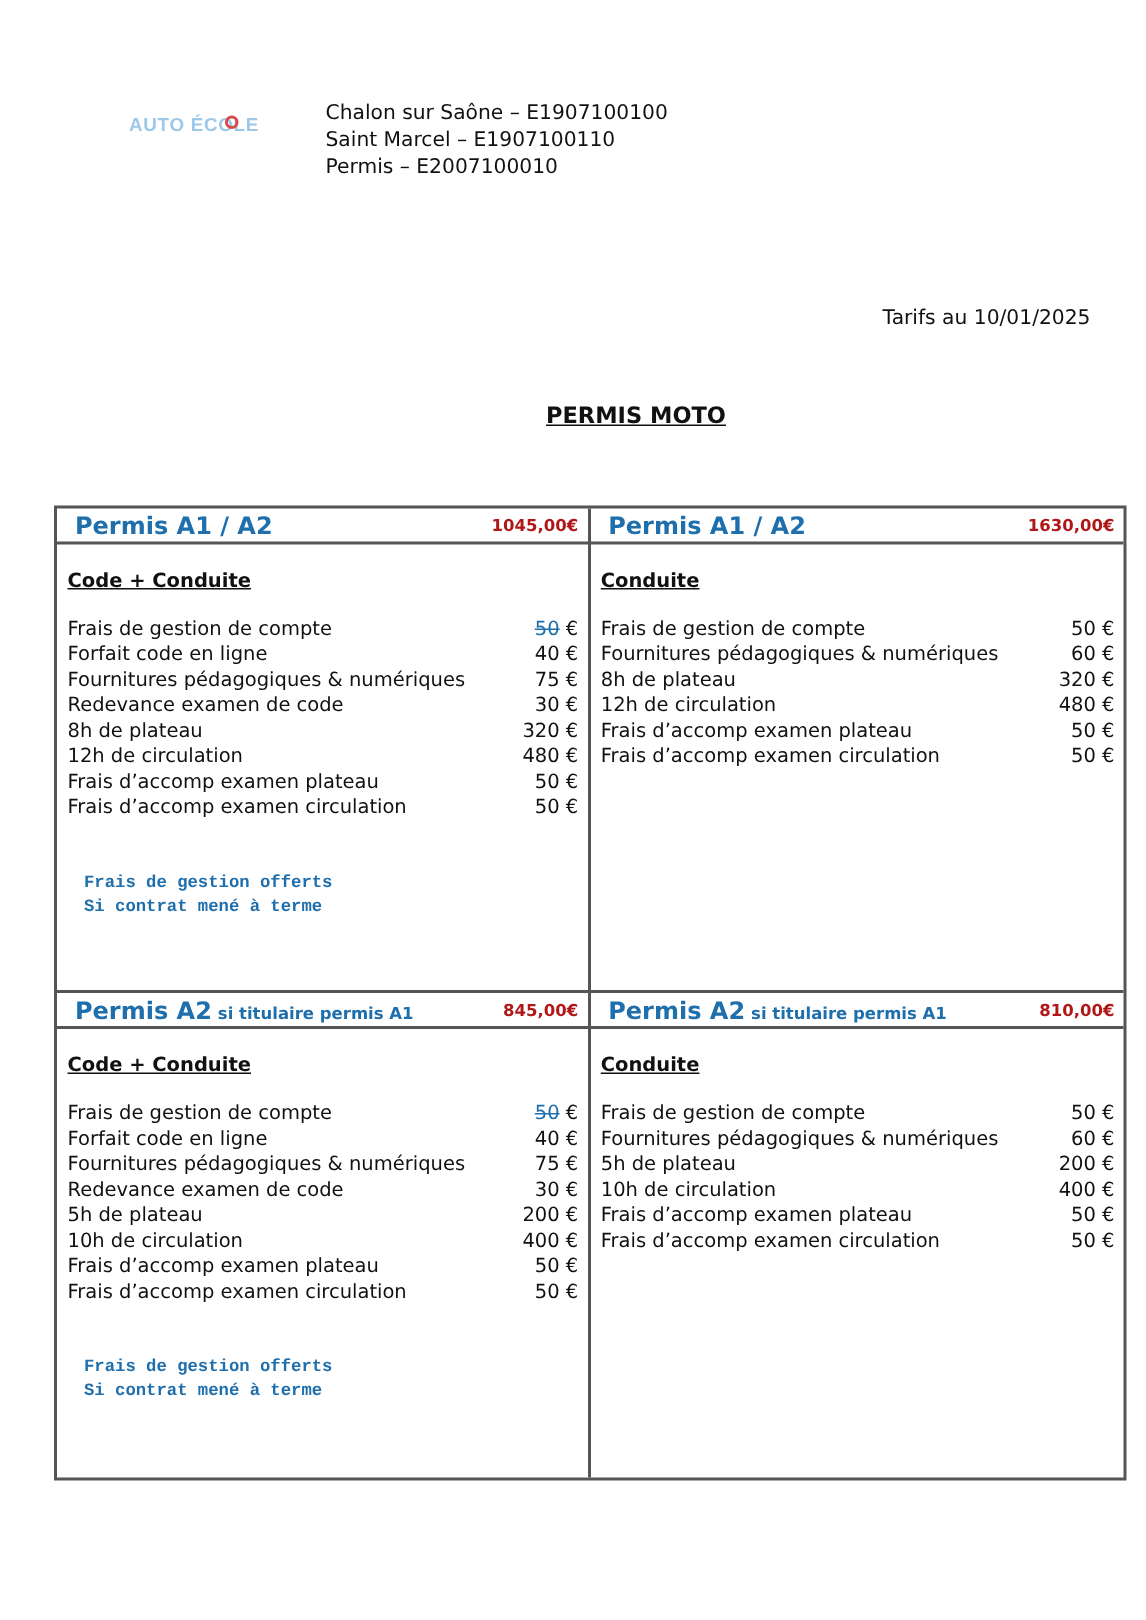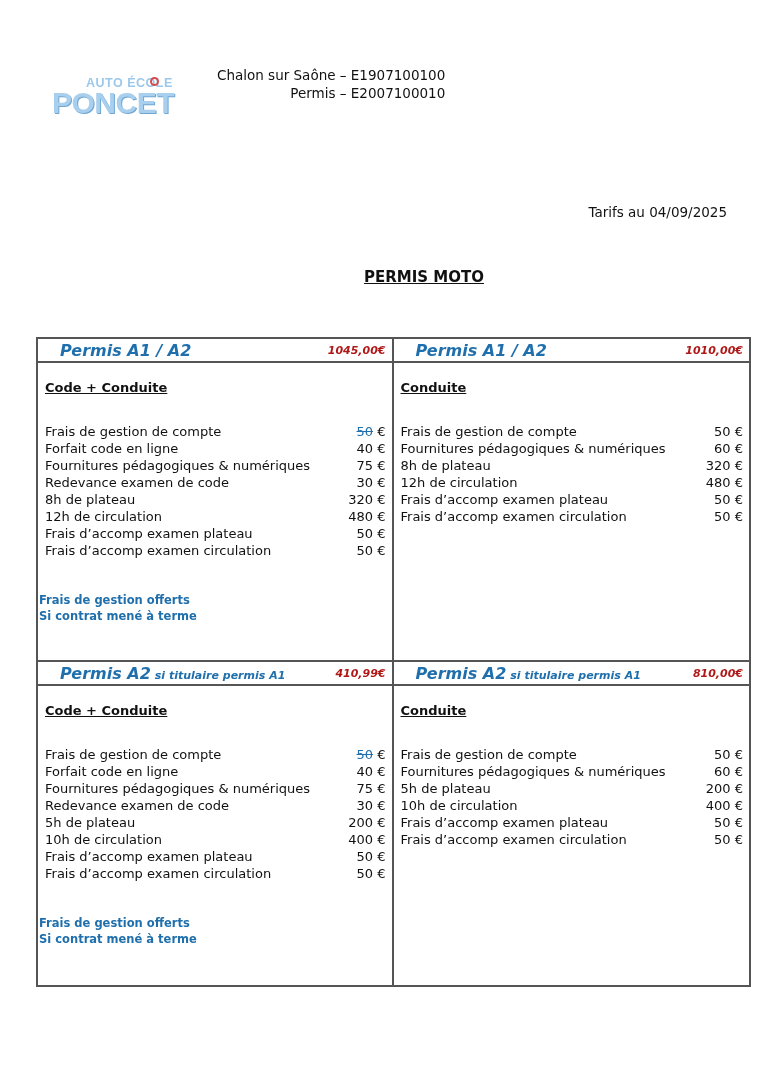--- a/index.html
+++ b/index.html
@@ -19,72 +19,72 @@
     position: absolute; left: 0; top: 10px; font-size: 30px; font-weight: bold;
     color: #a9cfee; letter-spacing: -0.5px; font-family: "Liberation Sans", sans-serif;
     text-shadow: 1px 1px 0 #6fa6d2;
   }
   .logo .ring {
     position: absolute; left: 98px; top: 1px; width: 9px; height: 9px;
     border: 2px solid #d74b4b; border-radius: 50%; box-sizing: border-box;
   }
   .agencies {
     position: absolute; left: 217px; top: 66px; font-size: 13.5px; line-height: 18px;
-    font-family: "DejaVu Sans", sans-serif; color: #111; text-align: right;
+    font-family: "DejaVu Sans", sans-serif; color: #111;
   }
   .date {
     position: absolute; right: 37px; top: 204px; font-size: 13.5px;
   }
   .title {
     position: absolute; left: 0; width: 764px; top: 268px; text-align: center;
     font-size: 15px; font-weight: bold; text-decoration: underline; padding-left: 42px;
   }
   .grid {
     position: absolute; left: 36px; top: 337px; width: 715px; height: 650px;
     border: 2px solid #555; box-sizing: border-box;
     display: grid; grid-template-columns: 1fr 1fr; grid-template-rows: 1fr 1fr;
   }
   .cell { position: relative; box-sizing: border-box; }
   .cell.left { border-right: 2px solid #555; }
   .cell.top { border-bottom: 2px solid #555; }
   .head {
     height: 24px; border-bottom: 2px solid #555; display: flex; align-items: center;
-    justify-content: space-between; padding: 0 6px 0 22px; box-sizing: border-box; font-style: italic;
+    justify-content: space-between; padding: 0 6px 0 12px; box-sizing: border-box;
   }
   .head .name { color: #1f6fad; font-weight: bold; font-size: 16px; }
   .head .sub { color: #1f6fad; font-weight: bold; font-size: 11px; margin-left: 4px; }
   .head .price { color: #b01818; font-weight: bold; font-size: 11px; }
   .section {
     margin: 17px 16px 0 7px; font-weight: bold; font-size: 13px; text-decoration: underline;
   }
-  .rows { margin: 28px 6px 0 7px; text-align: center; }
+  .rows { margin: 16px 6px 0 7px; text-align: center; }
   .row {
     display: flex; justify-content: space-between; font-size: 13px; line-height: 17px;
     font-family: "DejaVu Sans", sans-serif;
   }
   .amount .strike { color: #1f6fad; text-decoration: line-through; }
   .note {
-    margin: 34px 0 0 1px; color: #1f6fad; font-weight: bold; font-size: 11.5px; line-height: 15.5px;
+    margin: 34px 0 0 18px; color: #1f6fad; font-weight: bold; font-size: 11.5px; line-height: 15.5px; font-family: Liberation Mono, monospace;
   }
 </style>
 </head>
 <body>
 
 <div class="logo">
   <span class="small">AUTO ÉCOLE</span>
   <span class="ring"></span>
-  <span class="big">PONCET</span>
 </div>
 
 <div class="agencies">
   <div>Chalon sur Saône – E1907100100</div>
+  <div>Saint Marcel – E1907100110</div>
   <div>Permis – E2007100010</div>
 </div>
 
-<div class="date">Tarifs au 04/09/2025</div>
+<div class="date">Tarifs au 10/01/2025</div>
 <div class="title">PERMIS MOTO</div>
 
 <div class="grid" id="grid">
     <div class="cell left top">
       <div class="head">
         <span><span class="name">Permis A1 / A2</span><span class="sub"></span></span>
         <span class="price">1045,00€</span>
       </div>
       <div class="section">Code + Conduite</div>
       <div class="rows">
@@ -122,21 +122,21 @@
         </div>
       </div>
       <div class="note">
         <div>Frais de gestion offerts</div>
         <div>Si contrat mené à terme</div>
       </div>
     </div>
     <div class="cell top">
       <div class="head">
         <span><span class="name">Permis A1 / A2</span><span class="sub"></span></span>
-        <span class="price">1010,00€</span>
+        <span class="price">1630,00€</span>
       </div>
       <div class="section">Conduite</div>
       <div class="rows">
         <div class="row">
           <span>Frais de gestion de compte</span>
           <span class="amount"><span class="">50</span><span> €</span></span>
         </div>
         <div class="row">
           <span>Fournitures pédagogiques &amp; numériques</span>
           <span class="amount"><span class="">60</span><span> €</span></span>
@@ -155,21 +155,21 @@
         </div>
         <div class="row">
           <span>Frais d’accomp examen circulation</span>
           <span class="amount"><span class="">50</span><span> €</span></span>
         </div>
       </div>
     </div>
     <div class="cell left">
       <div class="head">
         <span><span class="name">Permis A2</span><span class="sub">si titulaire permis A1</span></span>
-        <span class="price">410,99€</span>
+        <span class="price">845,00€</span>
       </div>
       <div class="section">Code + Conduite</div>
       <div class="rows">
         <div class="row">
           <span>Frais de gestion de compte</span>
           <span class="amount"><span class="strike">50</span><span> €</span></span>
         </div>
         <div class="row">
           <span>Forfait code en ligne</span>
           <span class="amount"><span class="">40</span><span> €</span></span>

